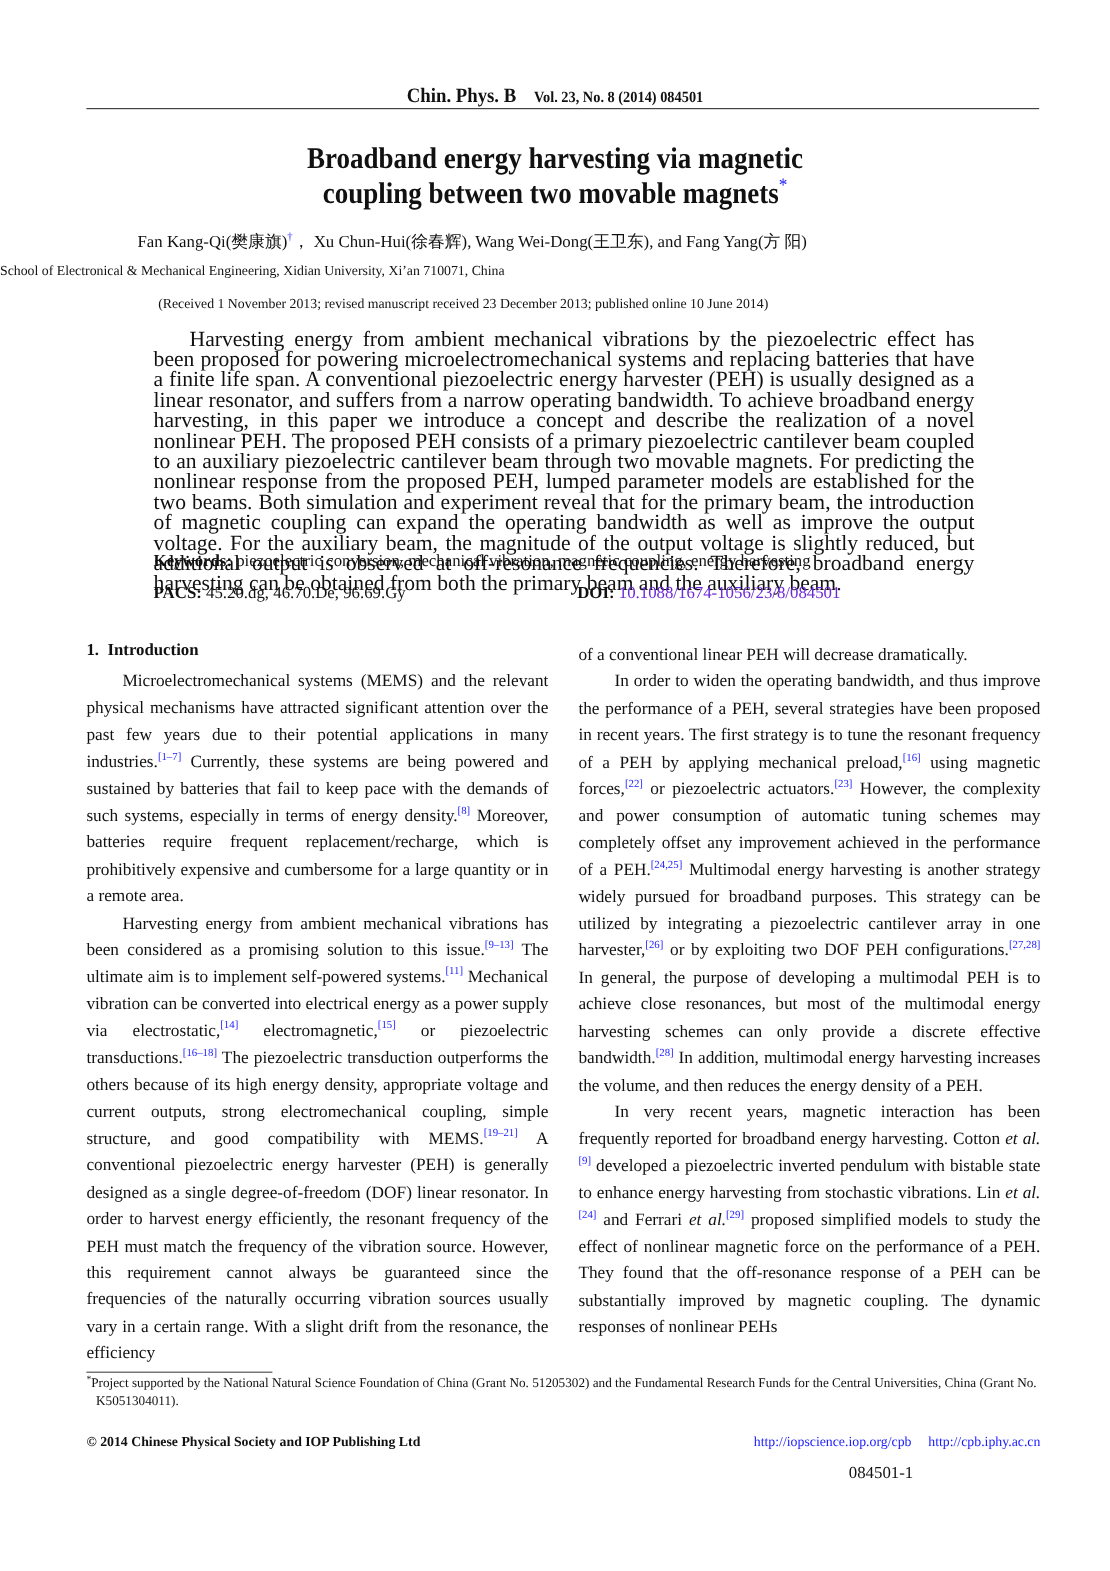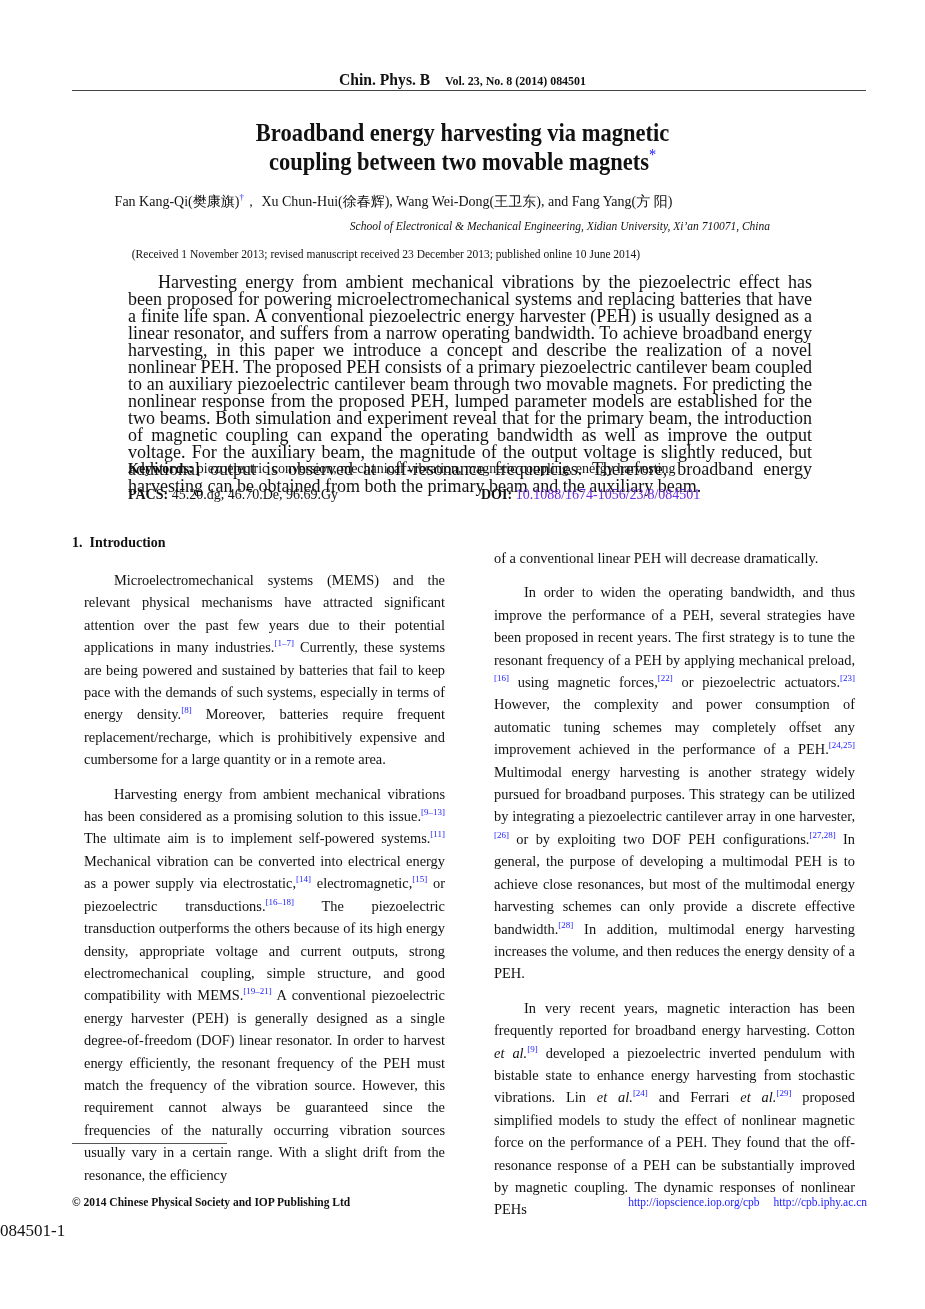--- a/index.html
+++ b/index.html
@@ -22,51 +22,51 @@
     #running-header .jvol { font-size: 13px; margin-left: 12px; }
     #header-rule { left: 72px; top: 90px; width: 794px; height: 0; border-top: 1.5px solid #444; }
 
     
     #title {
       left: 0; width: 925px; top: 118px; text-align: center; font-weight: bold;
       font-size: 25px; line-height: 29px; transform: scaleX(0.9); transform-origin: center;
     }
     #title .star { color: #1a1aff; font-weight: normal; font-size: 16px; position: relative; top: -10px; }
     #authors { left: 0; width: 787px; top: 193px; text-align: center; font-size: 14px; white-space: nowrap; }
-    #affiliation { left: 0; width: 770px; top: 220px; text-align: right; font-size: 11.5px; white-space: nowrap; font-style: italic; }
+    #affiliation { left: 0; width: 770px; top: 220px; text-align: left; font-size: 11.5px; white-space: nowrap; }
     #received { left: 0; width: 772px; top: 248px; text-align: center; font-size: 11.5px; white-space: nowrap; }
 
     
     #abstract {
       left: 128px; width: 684px; top: 274px; font-size: 18px; line-height: 17px;
       text-align: justify; text-indent: 30px;
     }
 
     #keywords { left: 128px; top: 461px; font-size: 14px; white-space: nowrap; }
     #pacs { left: 128px; top: 487px; font-size: 14px; white-space: nowrap; }
     #doi { left: 481px; top: 487px; font-size: 14px; white-space: nowrap; }
     .label-bold { font-weight: bold; }
 
     
     .col { font-size: 14.4px; line-height: 22.4px; text-align: justify; }
-    .col p { margin: 12px; text-indent: 30px; }
+    .col p { margin: 0; text-indent: 30px; }
     .col p.noindent { text-indent: 0; }
     #col-left { left: 72px; width: 385px; top: 557px; }
     #col-right { left: 482px; width: 385px; top: 535px; }
     #section-heading { left: 72px; top: 535px; font-size: 14px; font-weight: bold; white-space: nowrap; }
 
     
     #footnote-rule { left: 72px; top: 1143px; width: 155px; height: 0; border-top: 1.5px solid #555; }
     #footnotes { left: 72px; width: 795px; top: 1146px; font-size: 11px; line-height: 14px; }
     #footnotes .fn { margin: 0 0 3px 0; padding-left: 8px; text-indent: -8px; }
     #footnotes .mark { font-size: 8px; position: relative; top: -4px; }
     #copyright { left: 72px; top: 1196px; font-size: 11.5px; font-weight: bold; white-space: nowrap; }
     #urls { right: 58px; top: 1196px; font-size: 11.5px; font-weight: normal; white-space: nowrap; color: #1a1aff; }
     #urls span + span { margin-left: 14px; }
-    #page-number { left: 0; width: 761px; top: 1221px; text-align: left; font-size: 17px; }
+    #page-number { left: 0; width: 761px; top: 1221px; text-align: right; font-size: 14px; }
     em { font-style: italic; }
   </style>
 </head>
 <body>
 
 <div id="running-header" class="abs">
   <span class="jname">Chin. Phys. B</span>
   <span class="jvol">Vol. 23, No. 8  (2014)  084501</span>
 </div>
 <div id="header-rule" class="abs"></div>
@@ -111,19 +111,20 @@
 </div>
 
 <div id="col-right" class="abs col">
   <p class="noindent">of a conventional linear PEH will decrease dramatically.</p>
   <p>In order to widen the operating bandwidth, and thus improve the performance of a PEH, several strategies have been proposed in recent years. The first strategy is to tune the resonant frequency of a PEH by applying mechanical preload,<sup class="ref">[16]</sup> using magnetic forces,<sup class="ref">[22]</sup> or piezoelectric actuators.<sup class="ref">[23]</sup> However, the complexity and power consumption of automatic tuning schemes may completely offset any improvement achieved in the performance of a PEH.<sup class="ref">[24,25]</sup> Multimodal energy harvesting is another strategy widely pursued for broadband purposes. This strategy can be utilized by integrating a piezoelectric cantilever array in one harvester,<sup class="ref">[26]</sup> or by exploiting two DOF PEH configurations.<sup class="ref">[27,28]</sup> In general, the purpose of developing a multimodal PEH is to achieve close resonances, but most of the multimodal energy harvesting schemes can only provide a discrete effective bandwidth.<sup class="ref">[28]</sup> In addition, multimodal energy harvesting increases the volume, and then reduces the energy density of a PEH.</p>
   <p>In very recent years, magnetic interaction has been frequently reported for broadband energy harvesting.  Cotton <em>et al.</em><sup class="ref">[9]</sup> developed a piezoelectric inverted pendulum with bistable state to enhance energy harvesting from stochastic vibrations.  Lin <em>et al.</em><sup class="ref">[24]</sup> and Ferrari <em>et al.</em><sup class="ref">[29]</sup> proposed simplified models to study the effect of nonlinear magnetic force on the performance of a PEH. They found that the off-resonance response of a PEH can be substantially improved by magnetic coupling.  The dynamic responses of nonlinear PEHs</p>
 </div>
 
 <div id="footnote-rule" class="abs"></div>
 <div id="footnotes" class="abs">
+  <p class="fn"><span class="mark">*</span><span>Project supported by the National Natural Science Foundation of China (Grant No. 51205302) and the Fundamental Research Funds for the Central Universities, China (Grant No. K5051304011).</span></p>
 </div>
 <div id="copyright" class="abs">© 2014  Chinese Physical Society and IOP Publishing Ltd</div>
 <div id="urls" class="abs">
   <span>http://iopscience.iop.org/cpb</span><span>http://cpb.iphy.ac.cn</span>
 </div>
 
 <div id="page-number" class="abs">084501-1</div>
 
 </body></html>

